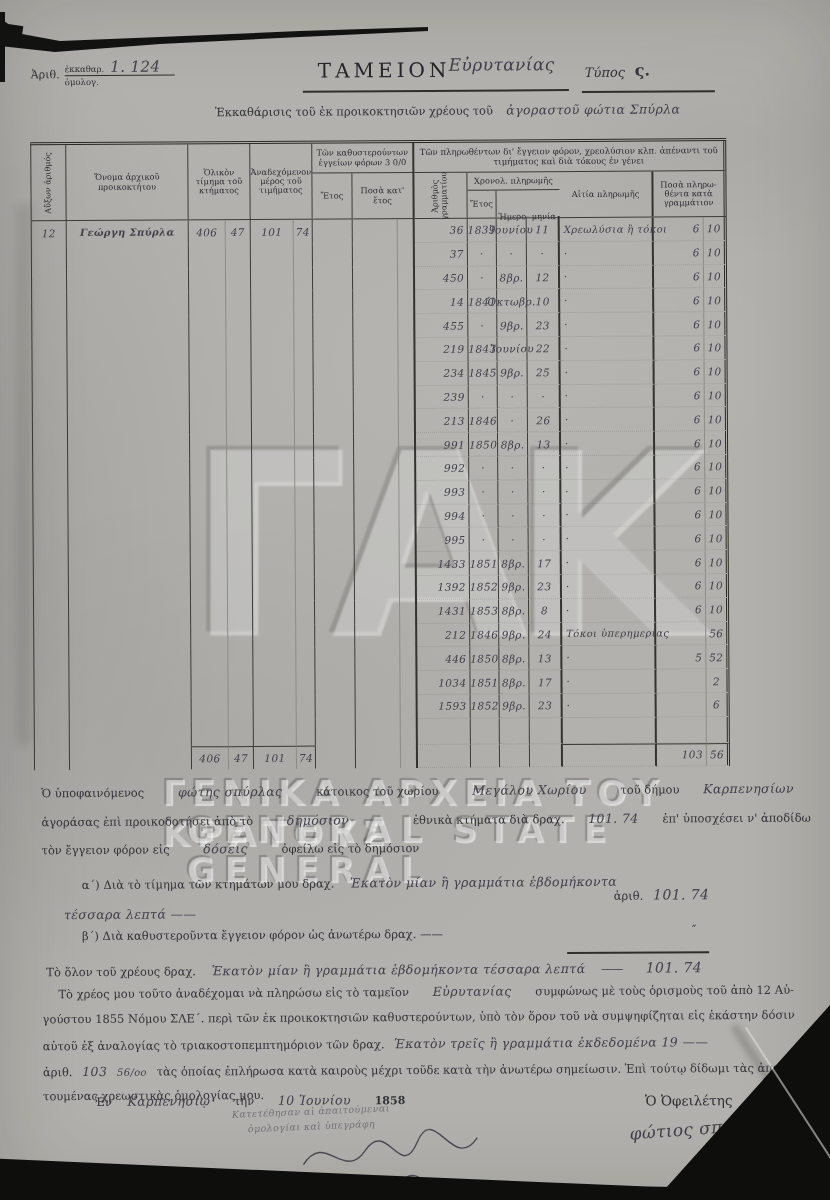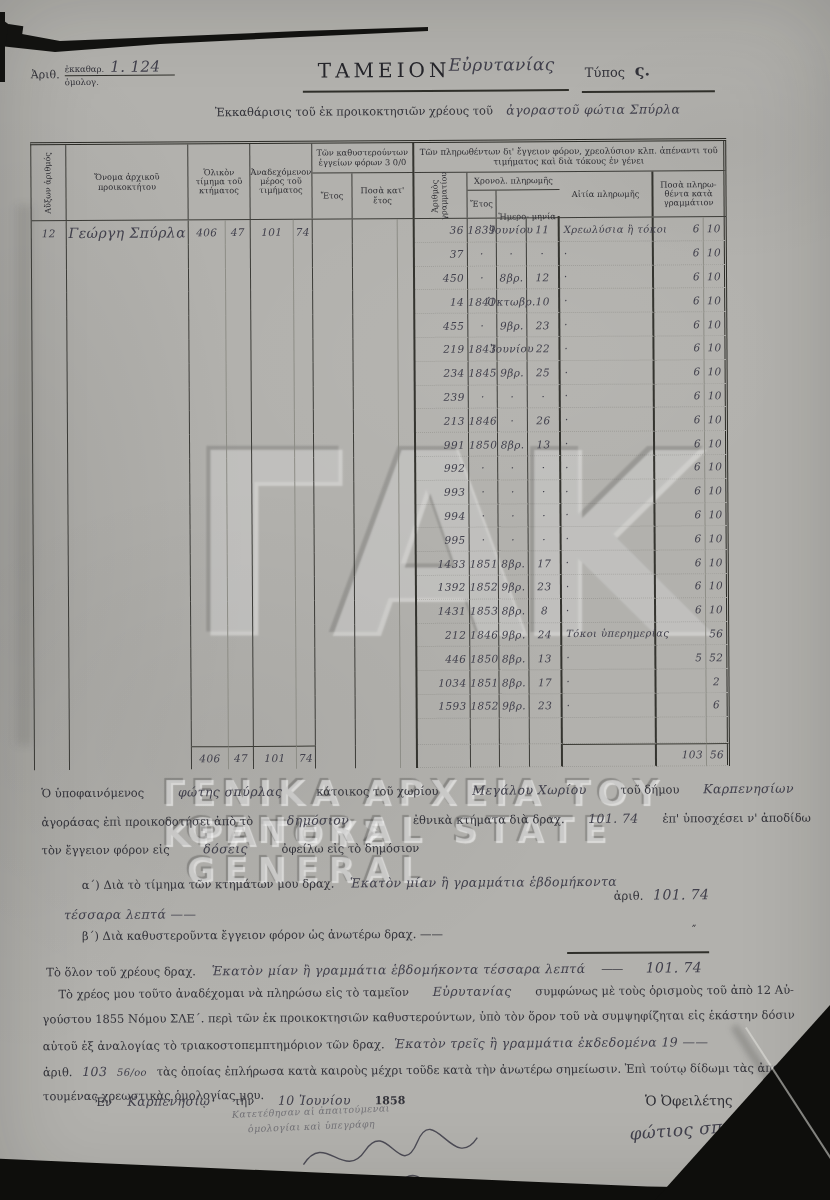--- a/index.html
+++ b/index.html
@@ -45,21 +45,21 @@
   .rule{position:absolute;height:1.5px;background:#2f2f2a;}
 
   .ref-label{left:34px;top:66px;font-size:11px;}
   .ref-frac{position:absolute;left:68px;top:54px;width:110px;font-size:8.5px;}
   .ref-top{display:flex;align-items:flex-end;gap:6px;border-bottom:1px solid #2f2f2a;padding-bottom:1px;}
   .ref-top .hw{font-size:15px;position:relative;top:2px;}
   .ref-bot{padding-top:1px;}
 
   .title{left:321px;top:58px;font-size:20px;font-weight:normal;letter-spacing:4px;color:#26262b;}
   .title-hw{left:452px;top:55px;font-size:17px;}
-  .type-label{left:588px;top:66px;font-size:13px;}
+  .type-label{left:588px;top:66px;font-size:13px;font-style:italic;}
   .type-val{left:638px;top:62px;font-size:16px;font-weight:bold;}
   .subtitle{left:218px;top:103px;font-size:11.5px;}
   .subtitle .hw{font-size:12.5px;}
 
   
   .tbl{position:absolute;left:33px;top:140px;width:695px;z-index:10;
        border-top:3px double #2b2b26;border-left:1px solid #3c3c38;}
   .grid16{display:grid;grid-template-columns:35px 122px 37px 25px 43px 19px 40px 45px 17px 53px 29px 30px 33px 94px 50px 23px;}
   .thead{border-bottom:1px solid #3c3c38;grid-template-rows:30px 18px 27px;font-size:8.3px;line-height:1.12;
          color:#2e2e33;text-align:center;}
@@ -70,21 +70,21 @@
   .vrh{border-right:2px solid #34342f;}
   .vrd{border-right:3px double #2b2b26;}
   .bb{border-bottom:1px solid #3c3c38;}
   .tbody{grid-auto-rows:23.8px;}
   .tspacer{grid-auto-rows:26px;}
   .tfoot{grid-auto-rows:23px;}
   .tc{display:flex;align-items:center;justify-content:center;font-size:10.5px;overflow:visible;white-space:nowrap;}
   .tc.dotb{border-bottom:1px dotted rgba(55,55,48,.16);}
   .tc.ra{justify-content:flex-end;padding-right:3px;}
   .tc.la{justify-content:flex-start;padding-left:4px;}
-  .namecell{font-size:14px;}
+  .namecell{font-size:10px;font-weight:bold;}
   .reasoncell{font-size:10px;}
   .topline{border-top:1px solid #3a3a34;}
 
   
   .bl{position:absolute;left:40px;width:752px;font-size:11.5px;white-space:nowrap;}
   .bl .hw{font-size:12.5px;}
   .gap6{display:inline-block;width:6px;} .gap12{display:inline-block;width:12px;}
   .gap20{display:inline-block;width:20px;} .gap30{display:inline-block;width:30px;}
   .items{font-size:11.5px;}
   .dash{letter-spacing:-1px;color:#3a3a42;}

